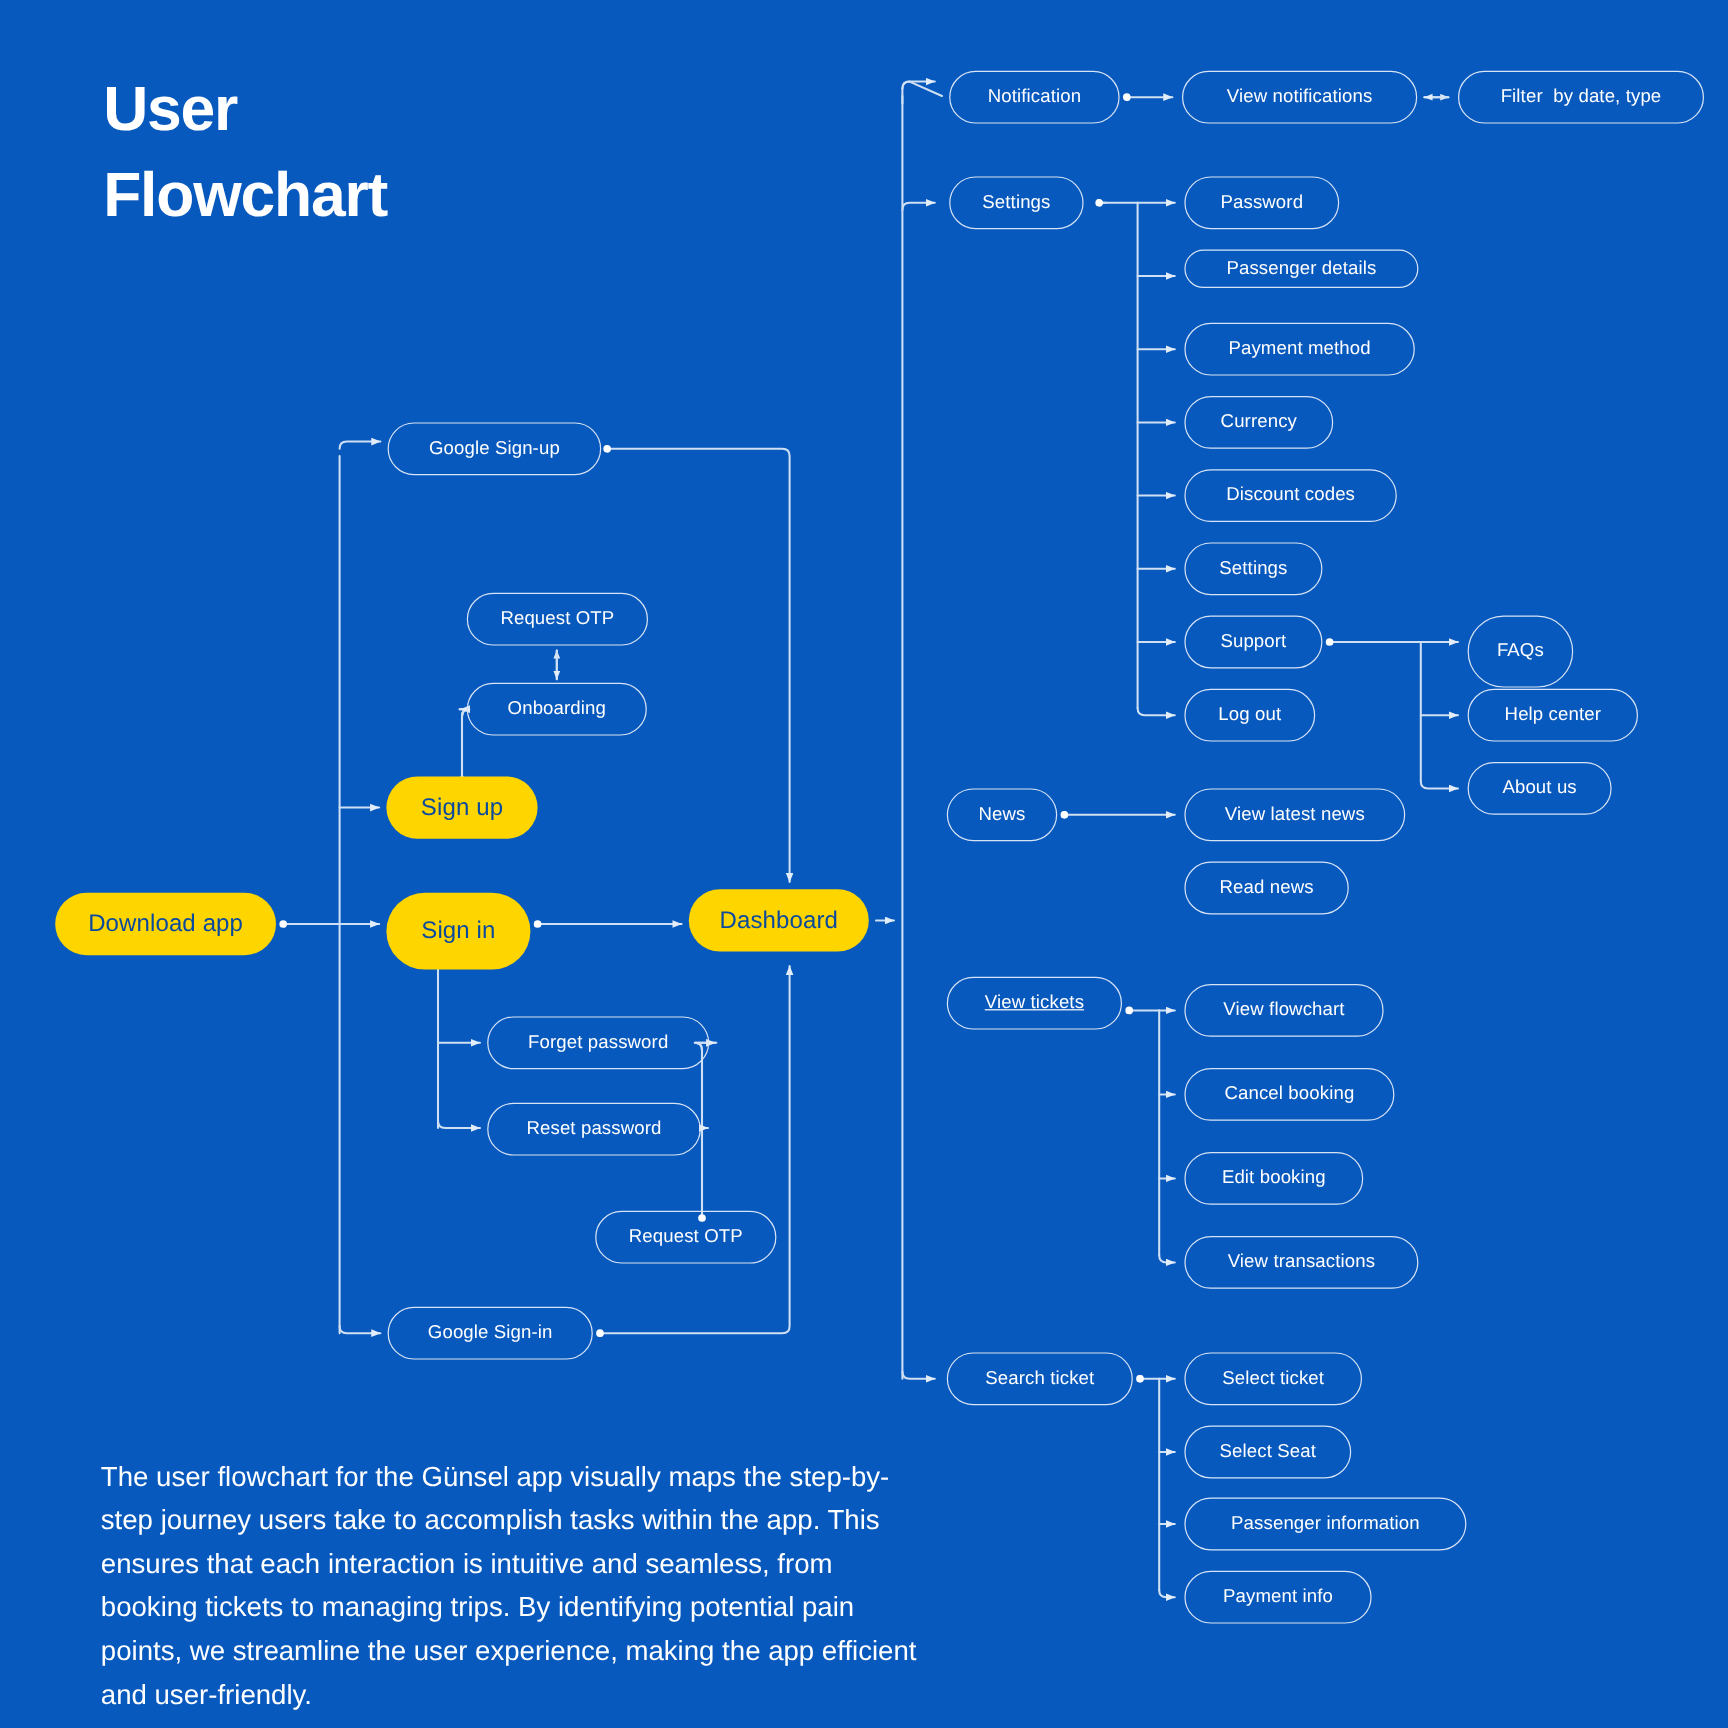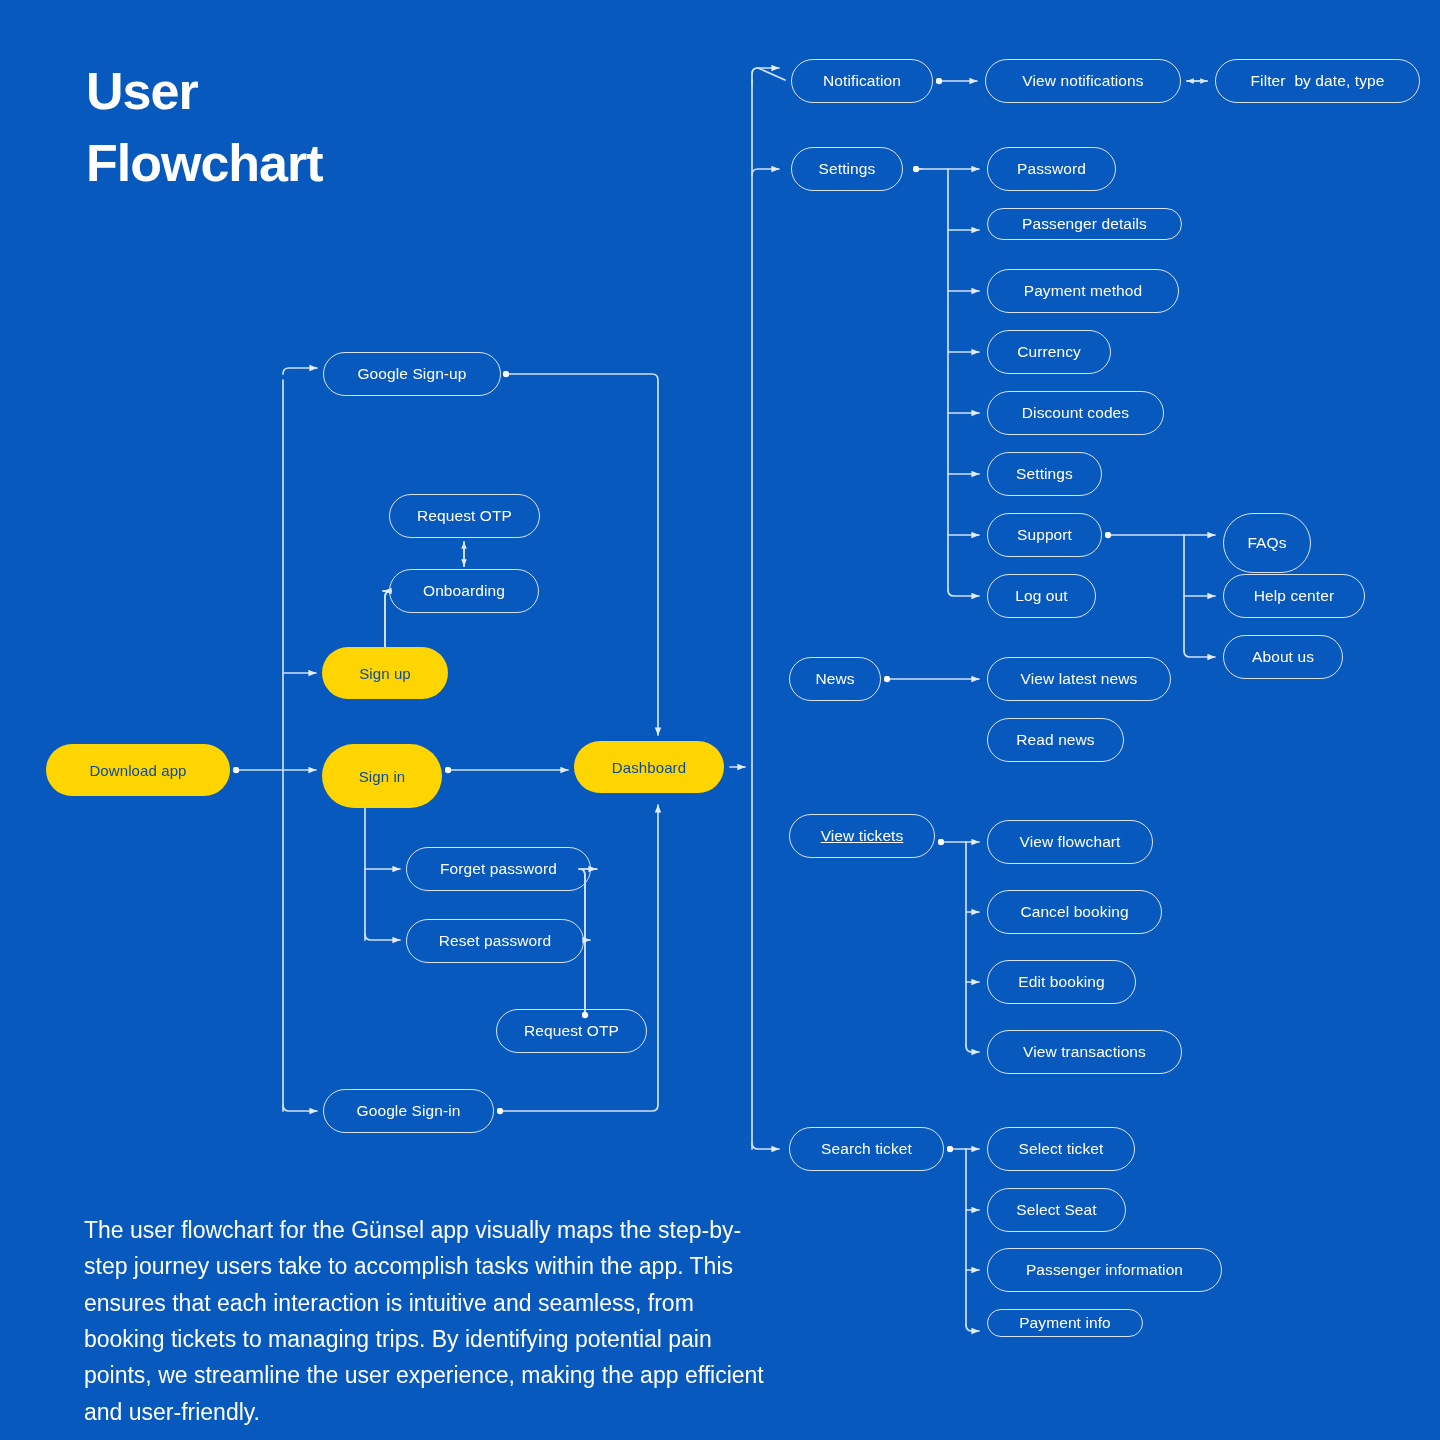--- a/index.html
+++ b/index.html
@@ -44,21 +44,21 @@
   .node.outline{
     border:1.4px solid #d7e4f5;
     color:#ffffff;
     background:transparent;
   }
   .node.filled{
     background:#FFD500;
     color:#0A4A9E;
     border:none;
   }
-  .node.big{height:52px;font-size:15px;}
+  .node.big{height:52px;font-size:20px;}
 </style>
 </head>
 <body>
 
 <div id="stage">
 
   <div id="title">User
 Flowchart</div>
 
   <svg id="wires" viewBox="0 0 1440 1440" width="1440" height="1440" aria-hidden="true">
@@ -188,18 +188,18 @@
       <div class="node outline" style="left: 987px; top: 718px; width: 137px; height: 44px;"><span>Read news</span></div>
       <div class="node outline" style="left: 789px; top: 814px; width: 146px; height: 44px; text-decoration: underline;"><span>View tickets</span></div>
       <div class="node outline" style="left: 987px; top: 820px; width: 166px; height: 44px;"><span>View flowchart</span></div>
       <div class="node outline" style="left: 987px; top: 890px; width: 175px; height: 44px;"><span>Cancel booking</span></div>
       <div class="node outline" style="left: 987px; top: 960px; width: 149px; height: 44px;"><span>Edit booking</span></div>
       <div class="node outline" style="left: 987px; top: 1030px; width: 195px; height: 44px;"><span>View transactions</span></div>
       <div class="node outline" style="left: 789px; top: 1127px; width: 155px; height: 44px;"><span>Search ticket</span></div>
       <div class="node outline" style="left: 987px; top: 1127px; width: 148px; height: 44px;"><span>Select ticket</span></div>
       <div class="node outline" style="left: 987px; top: 1188px; width: 139px; height: 44px;"><span>Select Seat</span></div>
       <div class="node outline" style="left: 987px; top: 1248px; width: 235px; height: 44px;"><span>Passenger information</span></div>
-      <div class="node outline" style="left: 987px; top: 1309px; width: 156px; height: 28px;"><span>Payment info</span></div>
+      <div class="node outline" style="left: 987px; top: 1309px; width: 156px; height: 44px;"><span>Payment info</span></div>
     </div>
 
   <div id="desc">The user flowchart for the Günsel app visually maps the step-by-step journey users take to accomplish tasks within the app. This ensures that each interaction is intuitive and seamless, from booking tickets to managing trips. By identifying potential pain points, we streamline the user experience, making the app efficient and user-friendly.</div>
 
 </div>
 
 </body></html>

